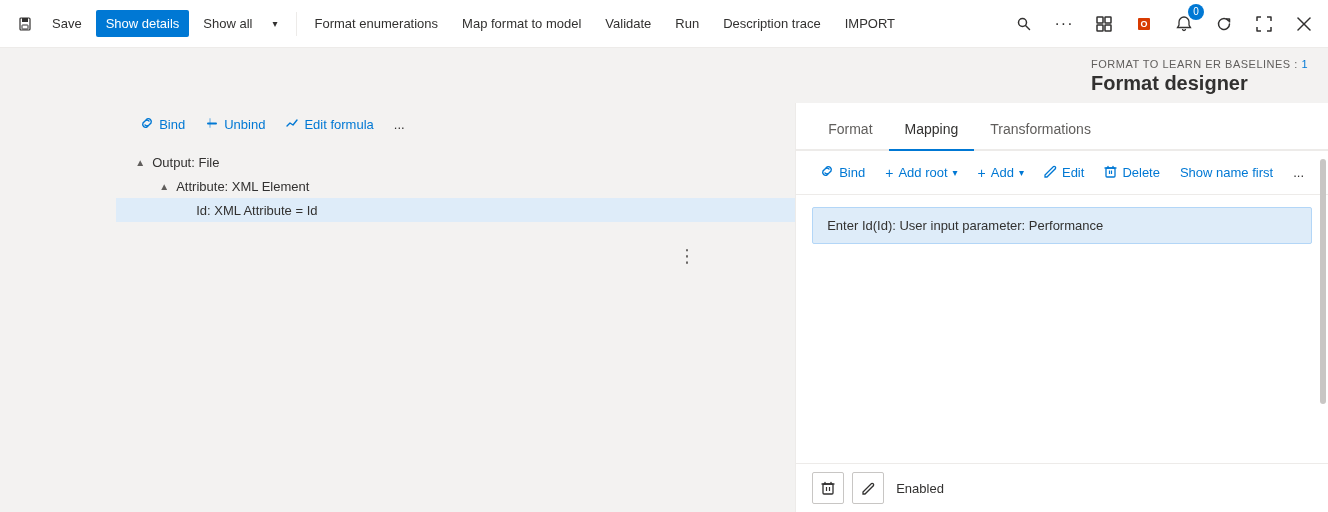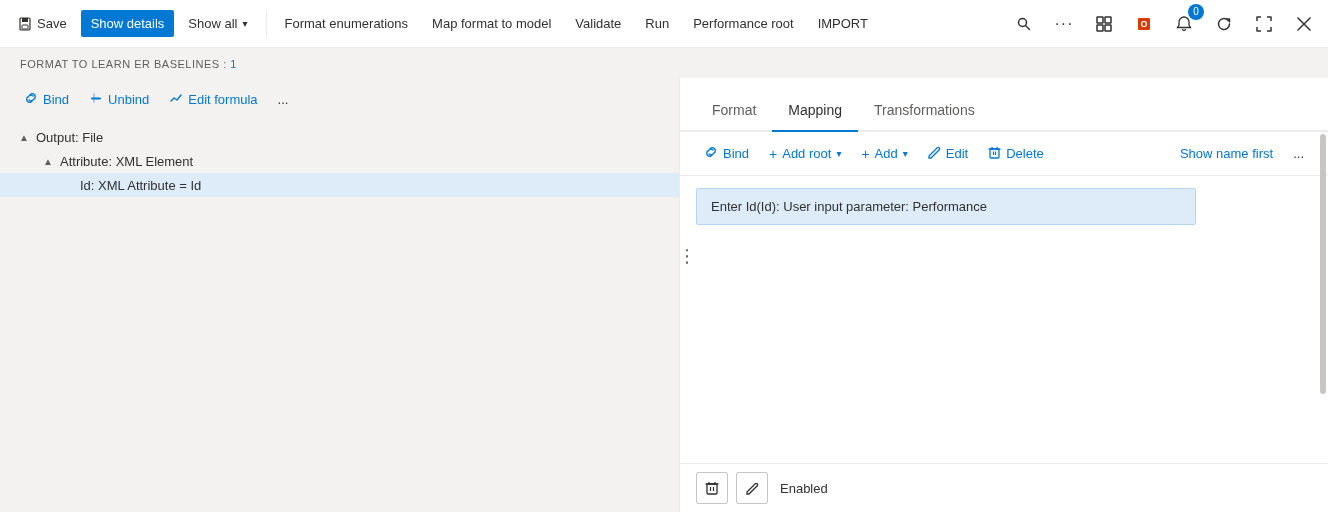--- a/index.html
+++ b/index.html
@@ -11,21 +11,21 @@
       align-items: center;
       background: #fff;
       border-bottom: 1px solid #edebe9;
       height: 48px;
       padding: 0 8px;
       gap: 4px;
     }
     .toolbar-btn {
       display: flex;
       align-items: center;
-      gap: 5px;
+      gap: 20px;
       padding: 6px 10px;
       border: none;
       background: transparent;
       cursor: pointer;
       font-size: 13px;
       color: #323130;
       border-radius: 2px;
       white-space: nowrap;
     }
     .toolbar-btn.active {
@@ -79,20 +79,21 @@
       justify-content: center;
     }
     .dropdown-arrow { font-size: 10px; }
 
     
     .content-area {
       display: flex;
       flex-direction: column;
       height: calc(512px - 48px);
       background: #f3f2f1;
+      align-items: flex-end;
     }
 
     
     .page-header {
       padding: 10px 20px 8px 20px;
       background: #f3f2f1;
     }
     .breadcrumb-text {
       font-size: 11px;
       color: #605e5c;
@@ -187,21 +188,21 @@
       flex-direction: column;
       background: #fff;
       position: relative;
     }
     .right-tabs {
       display: flex;
       align-items: flex-end;
       padding: 0 16px;
       border-bottom: 2px solid #edebe9;
       background: #fff;
-      height: 54px;
+      height: 48px;
     }
     .tab-item {
       padding: 12px 16px;
       font-size: 14px;
       color: #605e5c;
       cursor: pointer;
       border-bottom: 2px solid transparent;
       margin-bottom: -2px;
       white-space: nowrap;
     }
@@ -330,21 +331,21 @@
 
   <button class="toolbar-btn">
     <span>Validate</span>
   </button>
 
   <button class="toolbar-btn">
     <span>Run</span>
   </button>
 
   <button class="toolbar-btn">
-    <span>Performance root</span>
+    <span>Description trace</span>
   </button>
 
   <button class="toolbar-btn">
     <span>IMPORT</span>
   </button>
 
   <div class="toolbar-right">
     <div class="toolbar-right-icon">
       <svg width="16" height="16" viewBox="0 0 16 16" fill="none">
           <circle cx="6.5" cy="6.5" r="4" stroke="#323130" stroke-width="1.5"></circle>
@@ -401,20 +402,21 @@
 </div>
 
 <div class="content-area">
 
   <div class="page-header">
     <div class="breadcrumb-text">
       <span>FORMAT TO LEARN ER BASELINES</span>
       <span> : </span>
       <span class="breadcrumb-link">1</span>
     </div>
+    <div class="page-title">Format designer</div>
   </div>
 
   <div class="main-layout">
 
     <div class="left-panel">
 
       <div class="left-toolbar">
         <button class="panel-btn">
           <span class="icon">
             <svg width="14" height="14" viewBox="0 0 14 14" fill="none">

